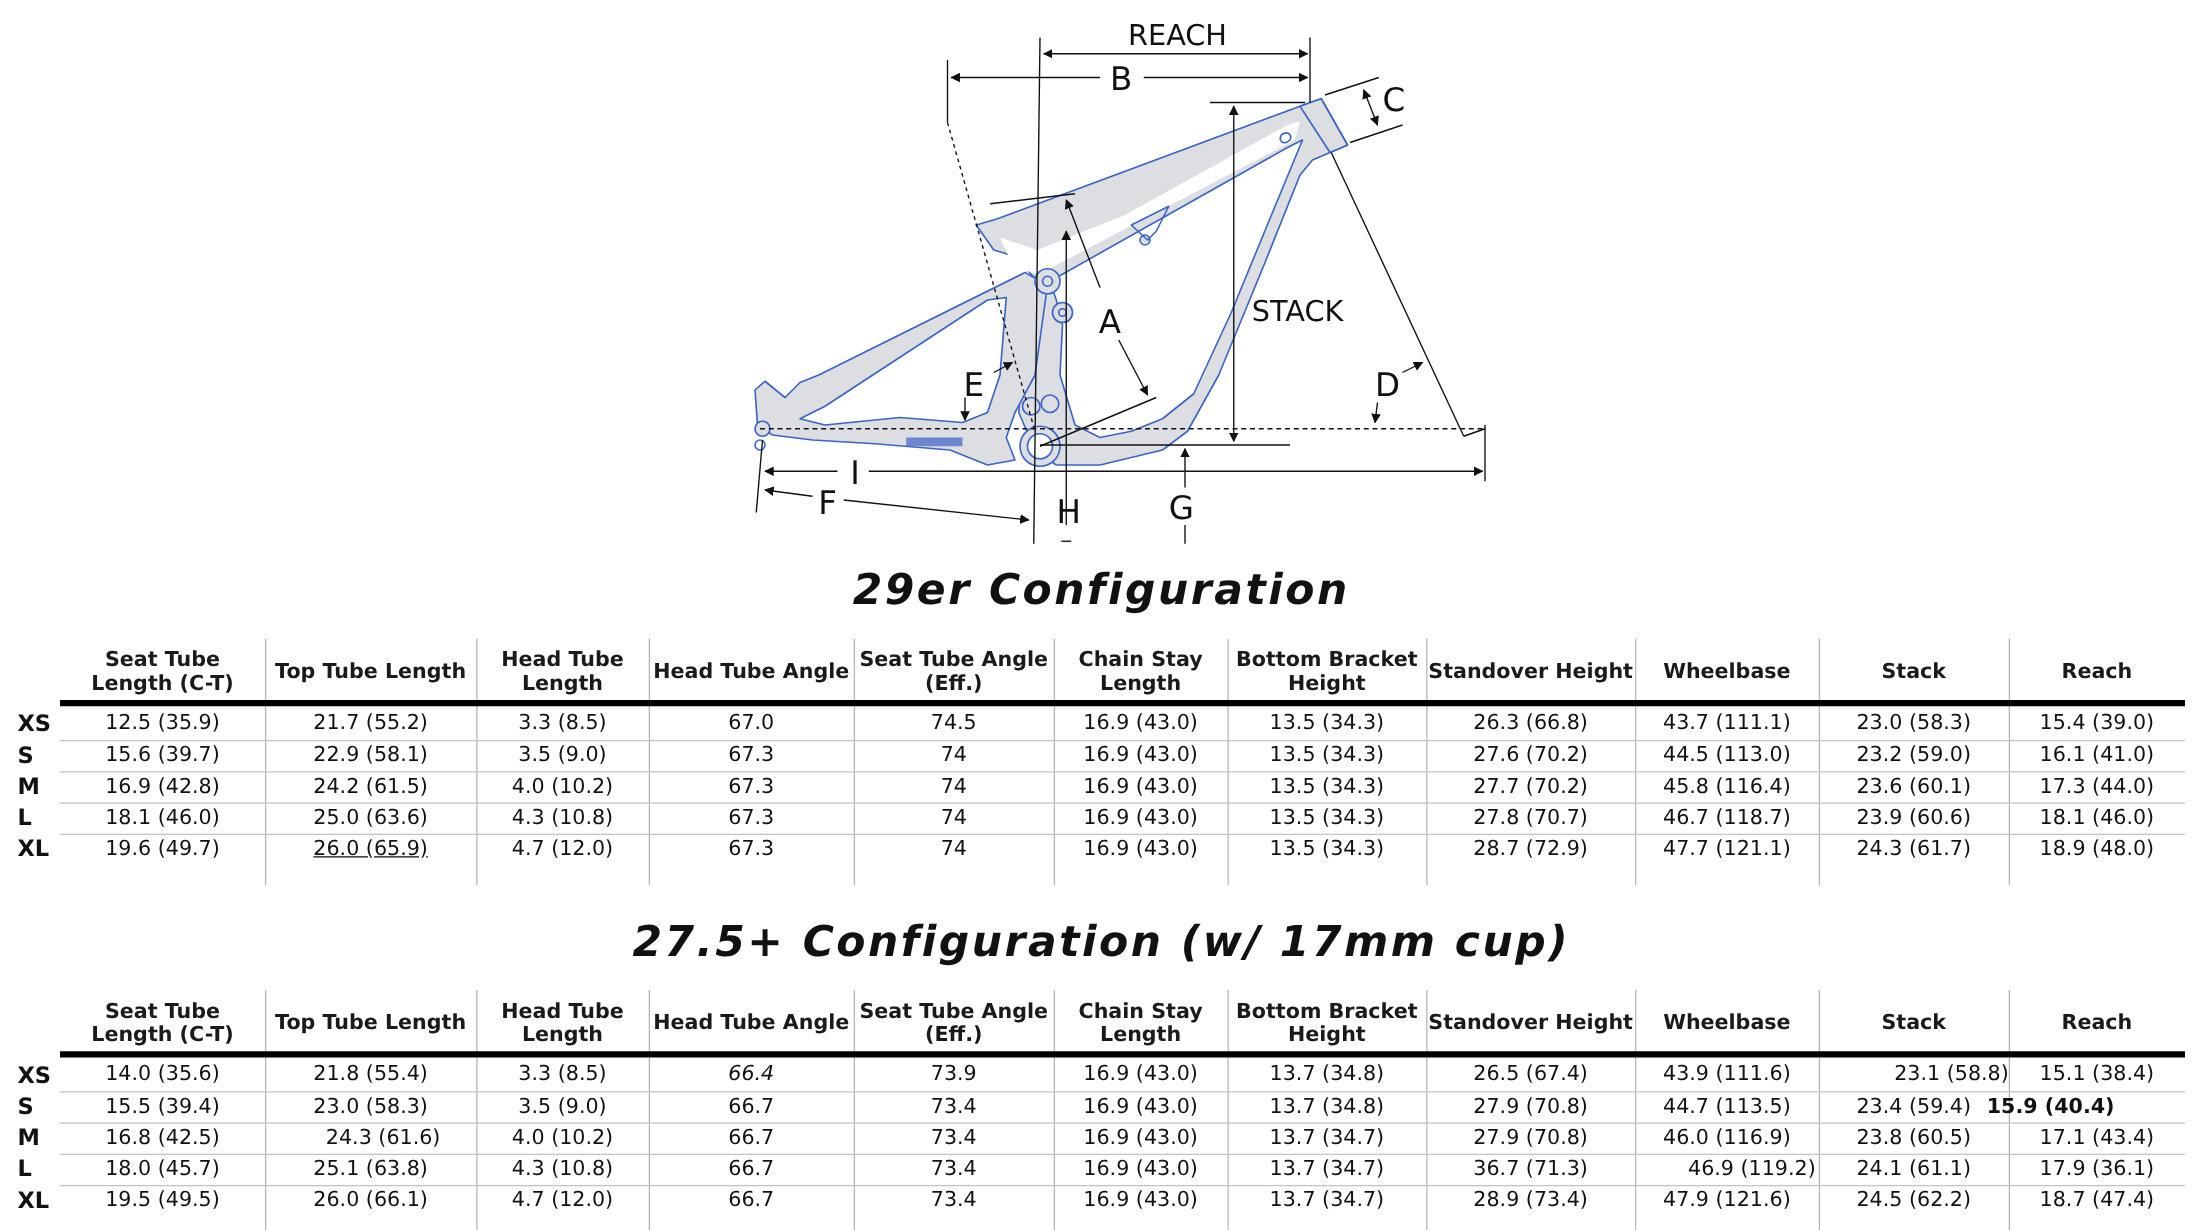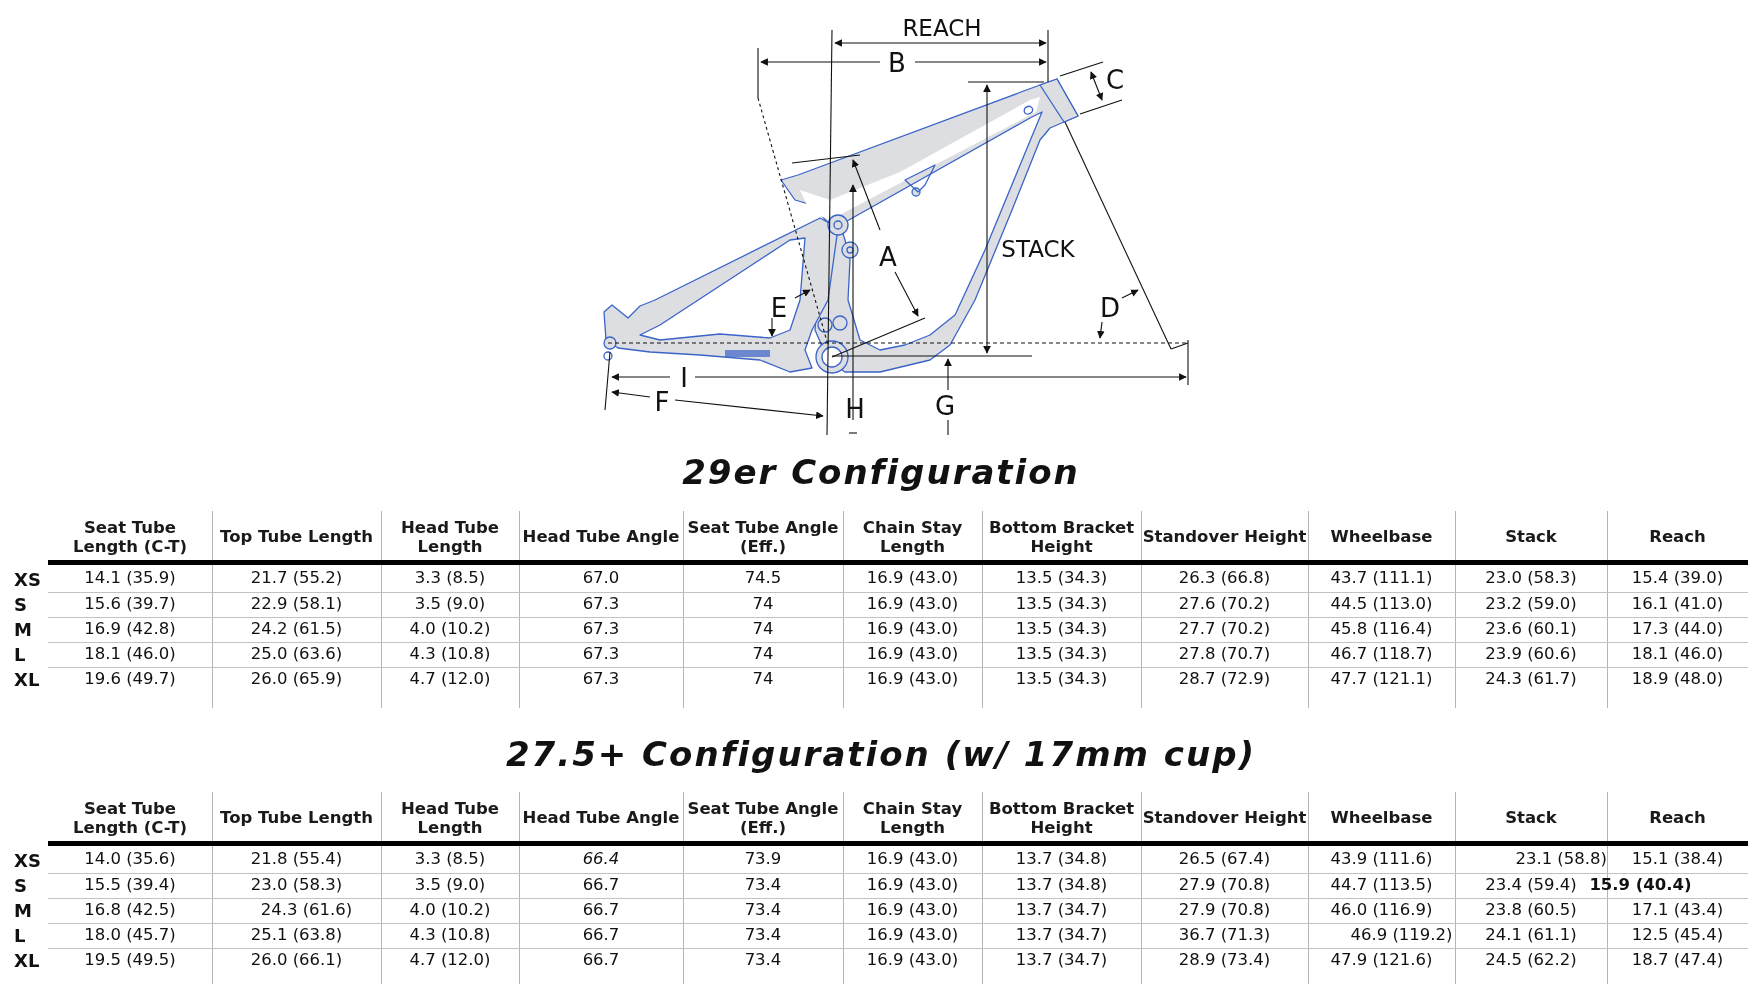--- a/index.html
+++ b/index.html
@@ -184,21 +184,21 @@
     <div class="vline" style="left:683px;top:0;height:197px;"></div>
     <div class="vline" style="left:843px;top:0;height:197px;"></div>
     <div class="vline" style="left:982px;top:0;height:197px;"></div>
     <div class="vline" style="left:1141px;top:0;height:197px;"></div>
     <div class="vline" style="left:1308px;top:0;height:197px;"></div>
     <div class="vline" style="left:1455px;top:0;height:197px;"></div>
     <div class="vline" style="left:1607px;top:0;height:197px;"></div>
     <div class="thick" style="top:49px;"></div>
     <div class="row" style="top:52px;height:29px;">
       <span class="size-label" style="top:6px;">XS</span>
-      <span class="cell" style="left:48px;width:164px;top:5px;">14.1 (35.9)</span>
+      <span class="cell" style="left:48px;width:164px;top:5px;">12.5 (35.9)</span>
       <span class="cell" style="left:212px;width:169px;top:5px;">21.7 (55.2)</span>
       <span class="cell" style="left:381px;width:138px;top:5px;">3.3 (8.5)</span>
       <span class="cell" style="left:519px;width:164px;top:5px;">67.0</span>
       <span class="cell" style="left:683px;width:160px;top:5px;">74.5</span>
       <span class="cell" style="left:843px;width:139px;top:5px;">16.9 (43.0)</span>
       <span class="cell" style="left:982px;width:159px;top:5px;">13.5 (34.3)</span>
       <span class="cell" style="left:1141px;width:167px;top:5px;">26.3 (66.8)</span>
       <span class="cell" style="left:1308px;width:147px;top:5px;">43.7 (111.1)</span>
       <span class="cell" style="left:1455px;width:152px;top:5px;">23.0 (58.3)</span>
       <span class="cell" style="left:1607px;width:141px;top:5px;">15.4 (39.0)</span>
@@ -245,21 +245,21 @@
       <span class="cell" style="left:982px;width:159px;top:2px;">13.5 (34.3)</span>
       <span class="cell" style="left:1141px;width:167px;top:2px;">27.8 (70.7)</span>
       <span class="cell" style="left:1308px;width:147px;top:2px;">46.7 (118.7)</span>
       <span class="cell" style="left:1455px;width:152px;top:2px;">23.9 (60.6)</span>
       <span class="cell" style="left:1607px;width:141px;top:2px;">18.1 (46.0)</span>
     </div>
     <div class="row-sep" style="top:156px;"></div>
     <div class="row" style="top:156px;height:33px;">
       <span class="size-label" style="top:2px;">XL</span>
       <span class="cell" style="left:48px;width:164px;top:2px;">19.6 (49.7)</span>
-      <span class="cell" style="left:212px;width:169px;top:2px;">26.0 (65.9)</span>
+      <span class="cell" style="left:212px;width:169px;top:2px;text-decoration:underline;">26.0 (65.9)</span>
       <span class="cell" style="left:381px;width:138px;top:2px;">4.7 (12.0)</span>
       <span class="cell" style="left:519px;width:164px;top:2px;">67.3</span>
       <span class="cell" style="left:683px;width:160px;top:2px;">74</span>
       <span class="cell" style="left:843px;width:139px;top:2px;">16.9 (43.0)</span>
       <span class="cell" style="left:982px;width:159px;top:2px;">13.5 (34.3)</span>
       <span class="cell" style="left:1141px;width:167px;top:2px;">28.7 (72.9)</span>
       <span class="cell" style="left:1308px;width:147px;top:2px;">47.7 (121.1)</span>
       <span class="cell" style="left:1455px;width:152px;top:2px;">24.3 (61.7)</span>
       <span class="cell" style="left:1607px;width:141px;top:2px;">18.9 (48.0)</span>
     </div>
@@ -368,21 +368,21 @@
       <span class="cell" style="left:48px;width:164px;top:2px;">18.0 (45.7)</span>
       <span class="cell" style="left:212px;width:169px;top:2px;">25.1 (63.8)</span>
       <span class="cell" style="left:381px;width:138px;top:2px;">4.3 (10.8)</span>
       <span class="cell" style="left:519px;width:164px;top:2px;">66.7</span>
       <span class="cell" style="left:683px;width:160px;top:2px;">73.4</span>
       <span class="cell" style="left:843px;width:139px;top:2px;">16.9 (43.0)</span>
       <span class="cell" style="left:982px;width:159px;top:2px;">13.7 (34.7)</span>
       <span class="cell" style="left:1141px;width:167px;top:2px;">36.7 (71.3)</span>
       <span class="cell" style="left:1308px;width:147px;top:2px;padding-left:20px;">46.9 (119.2)</span>
       <span class="cell" style="left:1455px;width:152px;top:2px;">24.1 (61.1)</span>
-      <span class="cell" style="left:1607px;width:141px;top:2px;">12.5 (45.4)</span>
+      <span class="cell" style="left:1607px;width:141px;top:2px;">17.9 (36.1)</span>
     </div>
     <div class="row-sep" style="top:156px;"></div>
     <div class="row" style="top:156px;height:33px;">
       <span class="size-label" style="top:2px;">XL</span>
       <span class="cell" style="left:48px;width:164px;top:2px;">19.5 (49.5)</span>
       <span class="cell" style="left:212px;width:169px;top:2px;">26.0 (66.1)</span>
       <span class="cell" style="left:381px;width:138px;top:2px;">4.7 (12.0)</span>
       <span class="cell" style="left:519px;width:164px;top:2px;">66.7</span>
       <span class="cell" style="left:683px;width:160px;top:2px;">73.4</span>
       <span class="cell" style="left:843px;width:139px;top:2px;">16.9 (43.0)</span>

